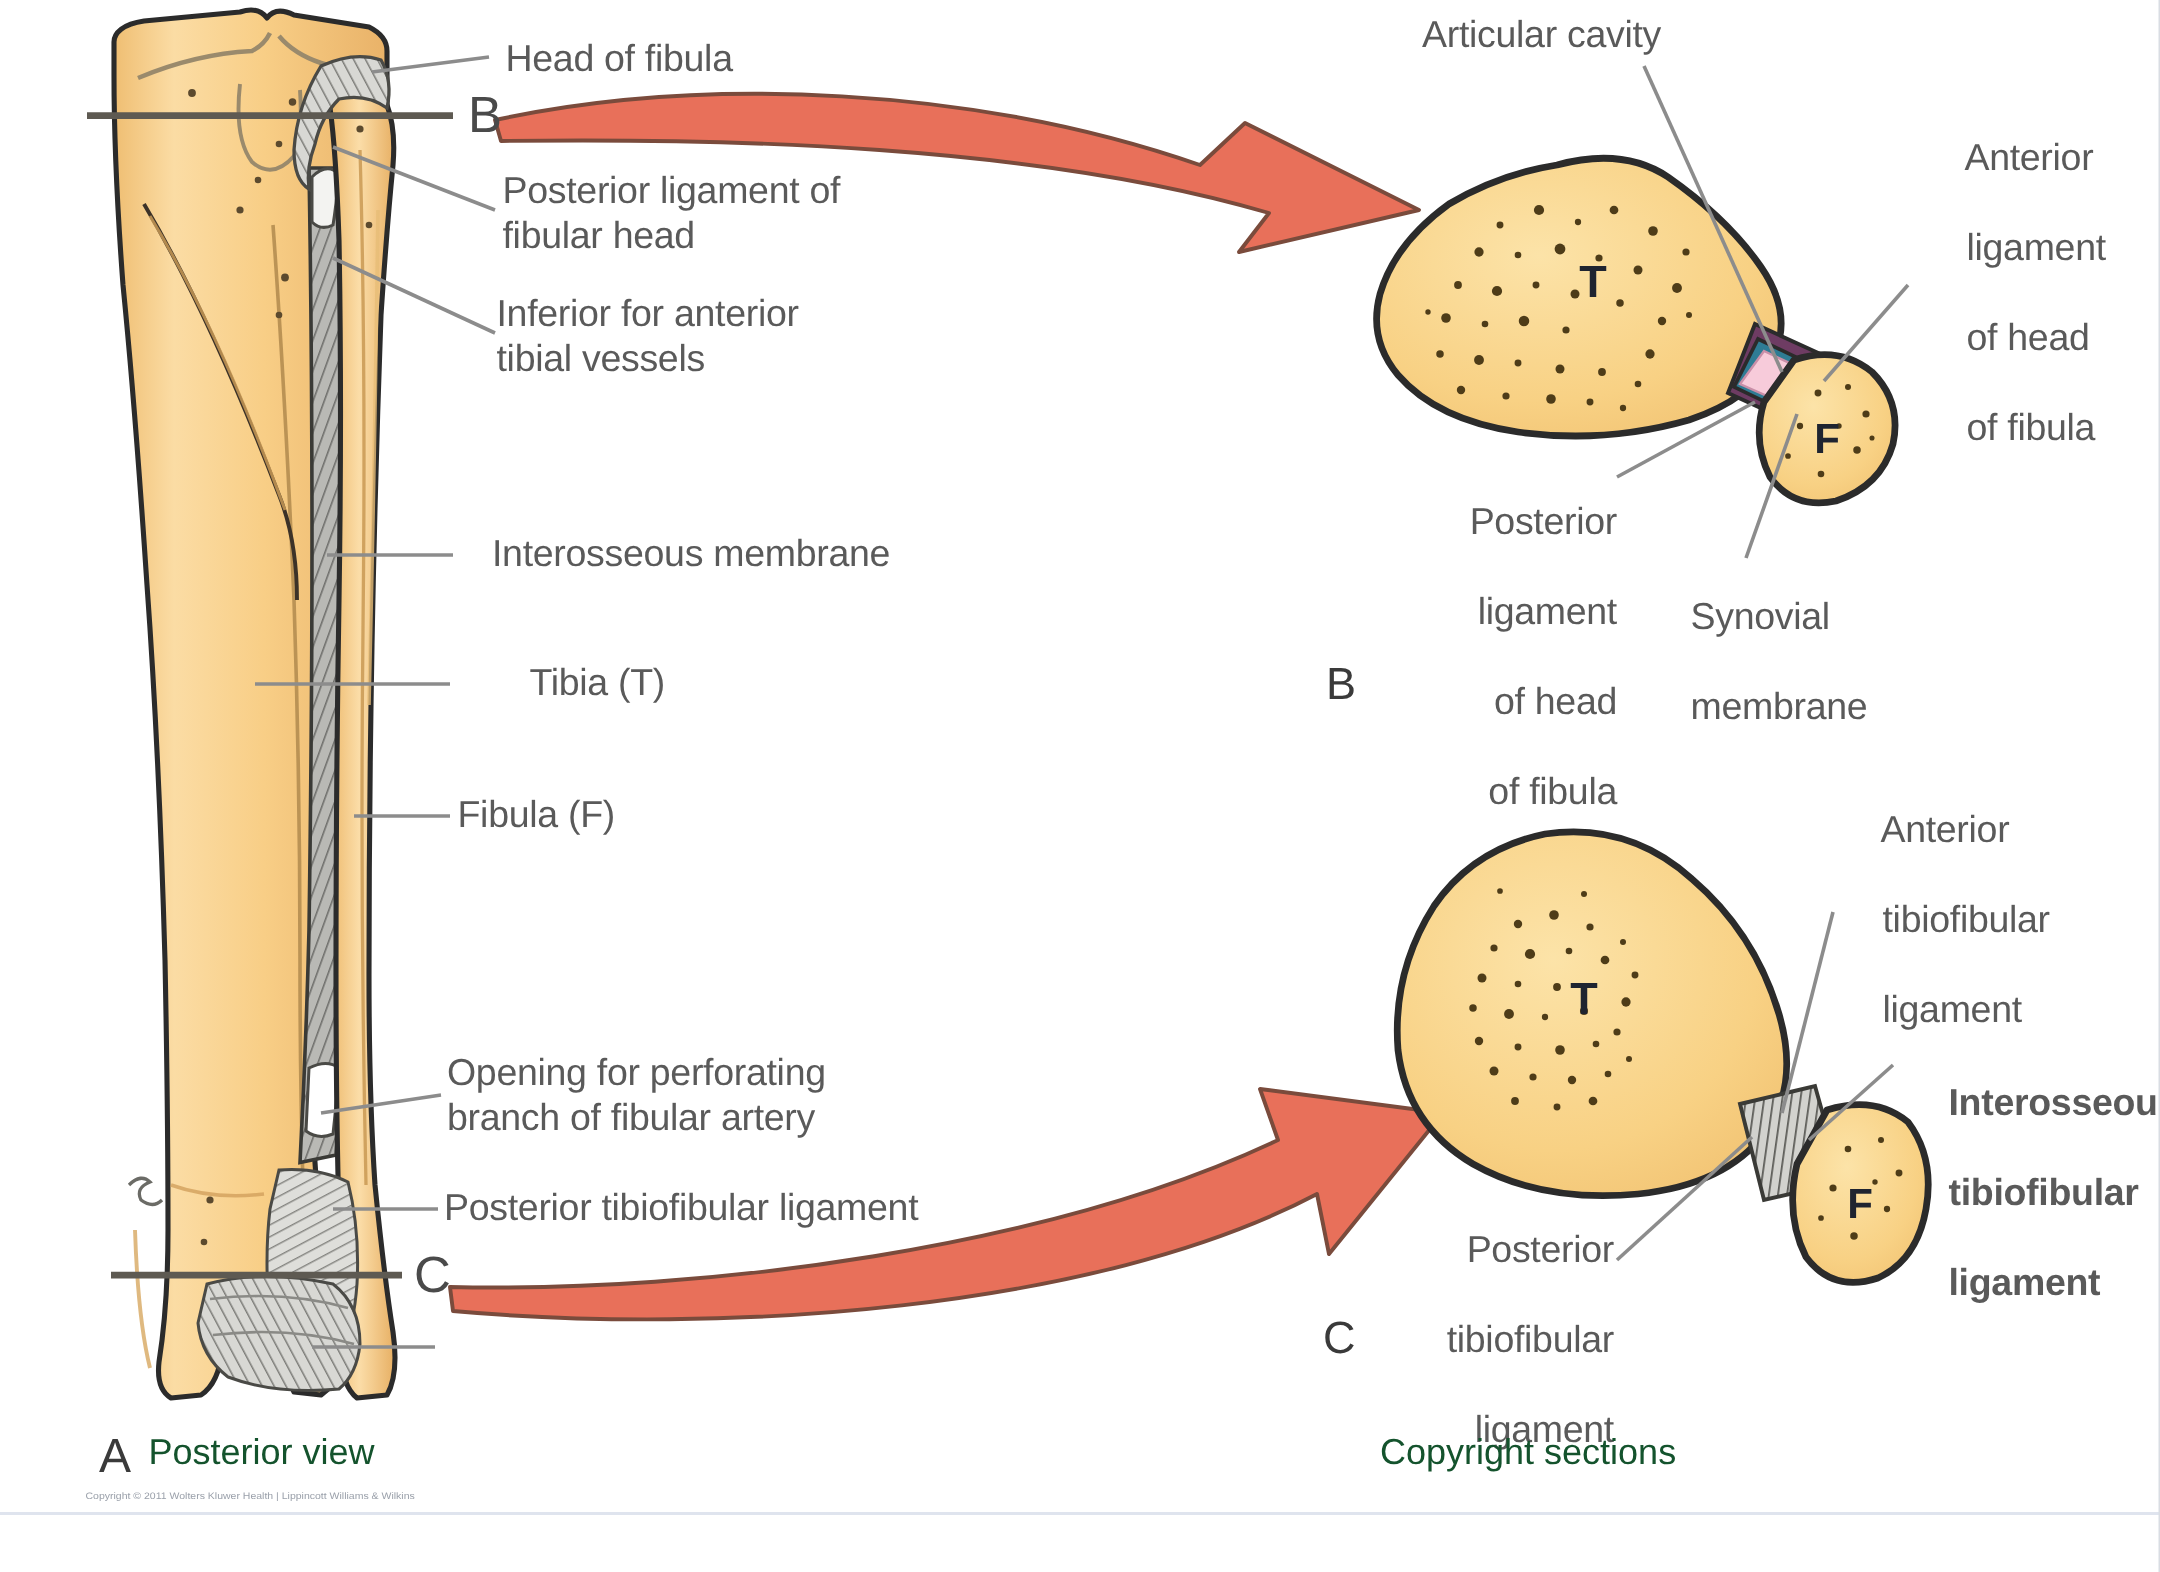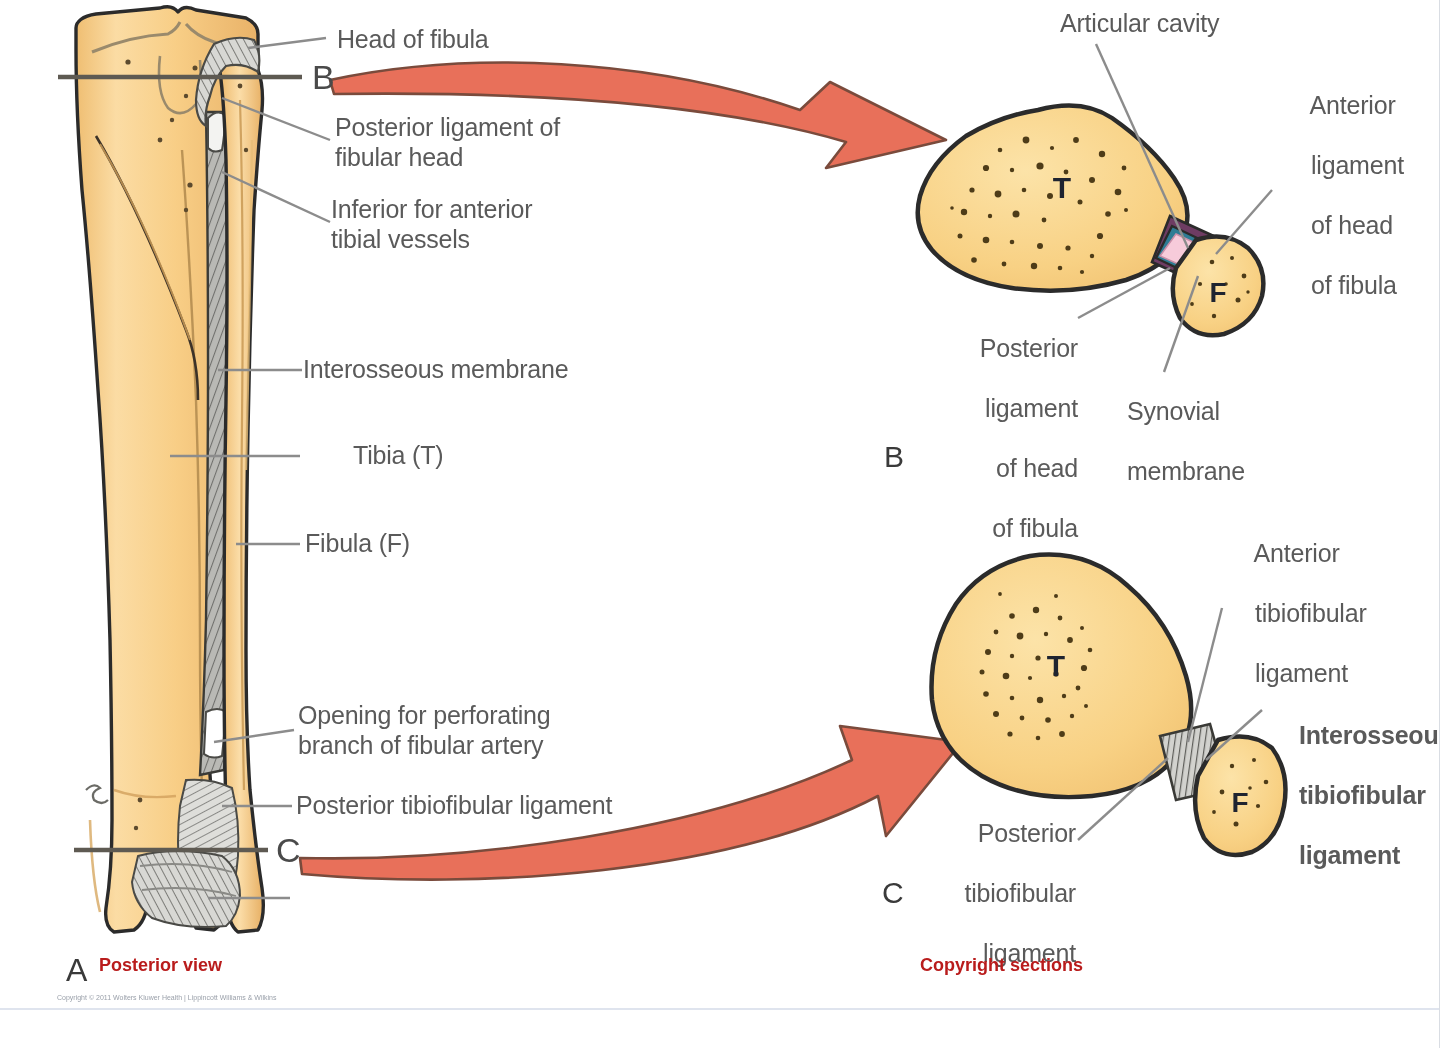--- a/index.html
+++ b/index.html
@@ -2,21 +2,21 @@
 <html><head>
 <meta charset="utf-8">
 <style>
   html,body{margin:0;padding:0;background:#fff;}
   body{width:1440px;height:1048px;overflow:hidden;font-family:"Liberation Sans",sans-serif;}
   #page{position:relative;width:1440px;height:1048px;background:#ffffff;overflow:hidden;}
   #page::after{content:"";position:absolute;right:0;top:0;width:1px;height:1048px;background:#d9dde3;}
 
   .lbl{position:absolute;color:#5a5a5a;font-size:25px;line-height:30px;white-space:pre;font-family:"Liberation Sans",sans-serif;letter-spacing:-0.2px;}
   .panelLetter{position:absolute;color:#4a4a4a;font-size:34px;line-height:34px;font-family:"Liberation Sans",sans-serif;}
-  .caption{position:absolute;font-size:18px;font-weight:bold;color:#b91c1c;white-space:pre;}
+  .caption{position:absolute;font-size:24px;font-weight:normal;color:#14532d;white-space:pre;}
   .capLetter{position:absolute;font-size:30px;color:#3a3a3a;font-weight:400;}
   .copyright{position:absolute;font-size:7px;color:#9aa0aa;white-space:pre;font-family:"Liberation Sans",sans-serif;transform:scaleY(0.9);transform-origin:0 0;}
   .hrline{position:absolute;background:#dfe4ee;height:2px;}
   svg{position:absolute;top:0;left:0;overflow:visible;}
 </style>
 </head>
 <body>
 
 <div id="page">
 
@@ -304,35 +304,35 @@
       <text id="c-F" x="1240" y="812" font-size="28" text-anchor="middle">F</text>
     </g>
   </svg>
 
   <div class="lbl" style="left:337px;top:24px;">Head of fibula</div>
 
   <div class="lbl" style="left:335px;top:112px;"><span>Posterior ligament of</span><br><span>fibular head</span></div>
 
   <div class="lbl" style="left:331px;top:194px;"><span>Inferior for anterior</span><br><span>tibial vessels</span></div>
 
-  <div class="lbl" style="left:303px;top:354px;">Interosseous membrane</div>
+  <div class="lbl" style="left:328px;top:354px;">Interosseous membrane</div>
 
   <div class="lbl" style="left:309px;top:440px;margin-left:44px;">Tibia (T)</div>
 
   <div class="lbl" style="left:305px;top:528px;">Fibula (F)</div>
 
   <div class="lbl" style="left:298px;top:700px;"><span>Opening for perforating</span><br><span>branch of fibular artery</span></div>
 
   <div class="lbl" style="left:296px;top:790px;">Posterior tibiofibular ligament</div>
 
 
   <div class="panelLetter" style="left:312px;top:60px;">B</div>
   <div class="panelLetter" style="left:276px;top:833px;">C</div>
 
-  <div class="lbl" style="left:1060px;top:8px;">Articular cavity</div>
+  <div class="lbl" style="left:948px;top:8px;">Articular cavity</div>
 
   <div class="lbl" style="left:1284px;top:60px;">
     <span>Anterior</span><br>
     <span>ligament</span><br>
     <span>of head</span><br>
     <span>of fibula</span>
   </div>
 
   <div class="lbl" style="left:948px;top:303px;text-align:right;width:130px;">
     <span>Posterior</span><br>

